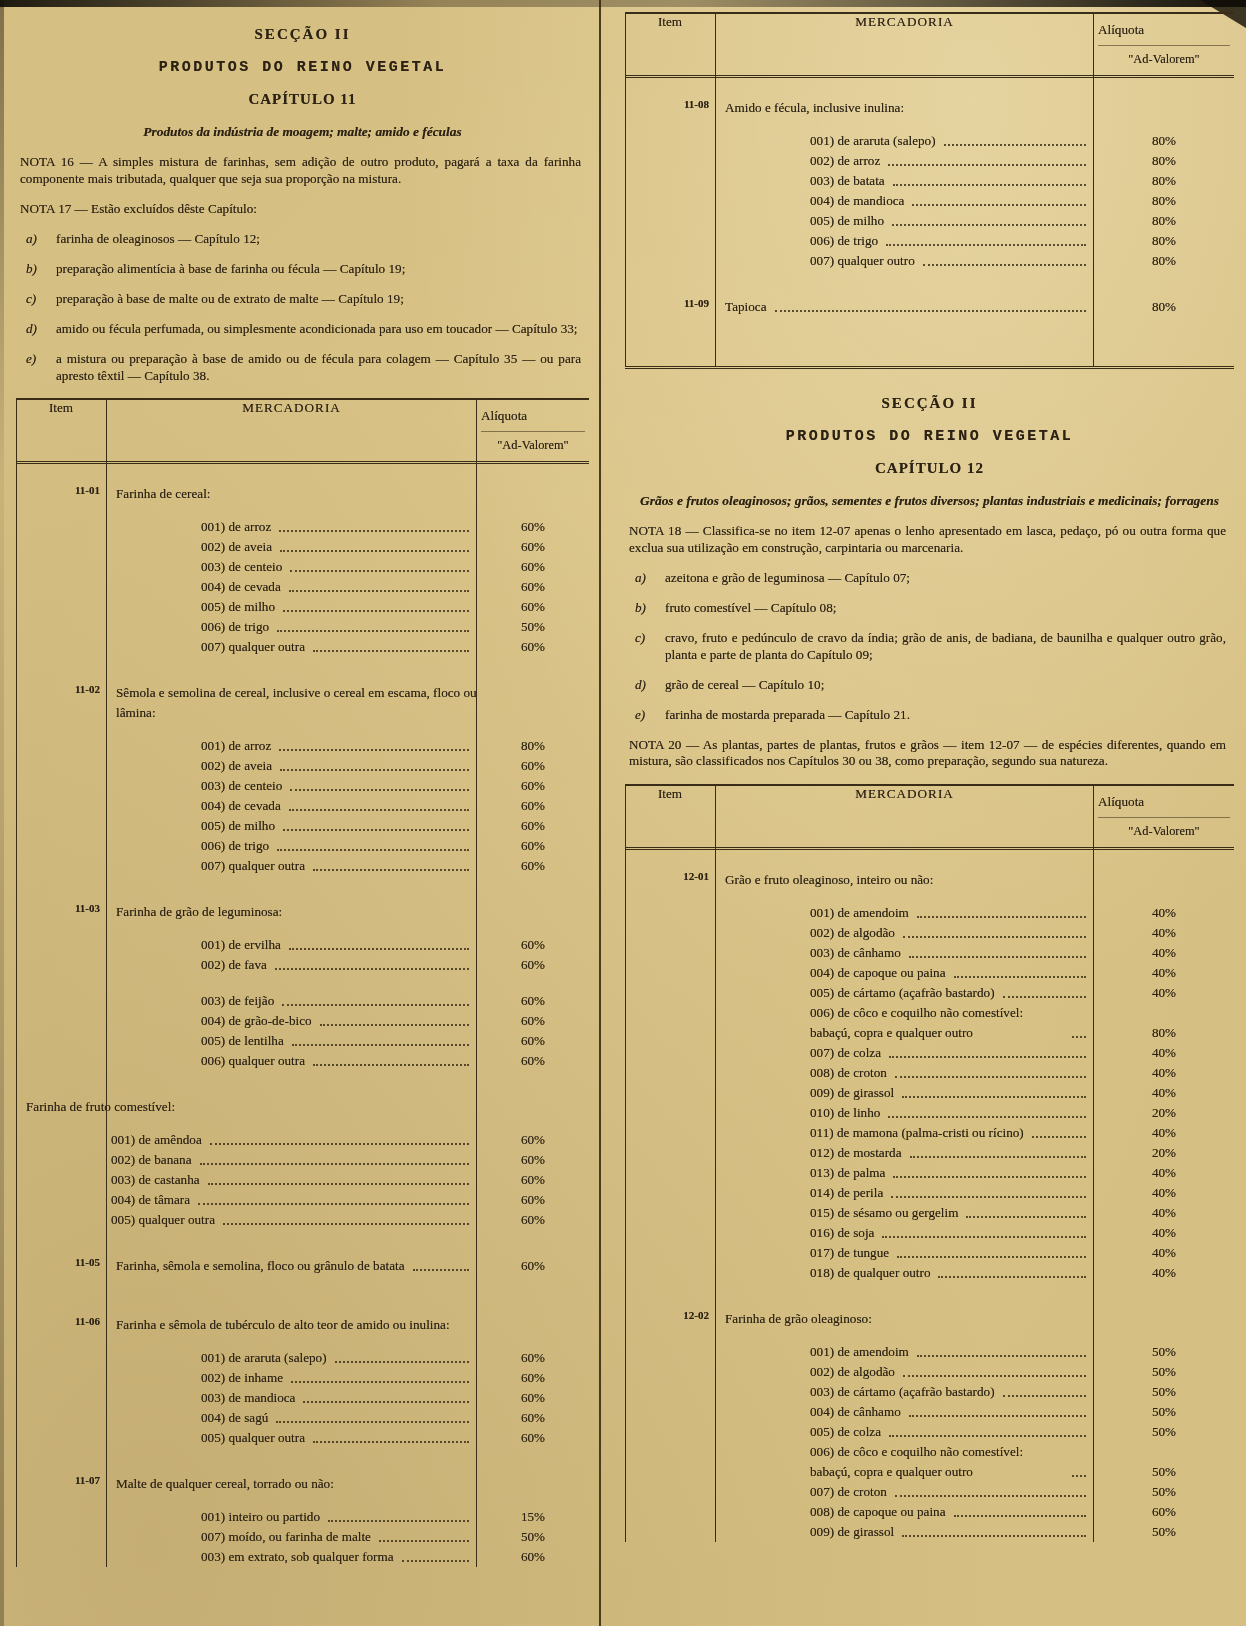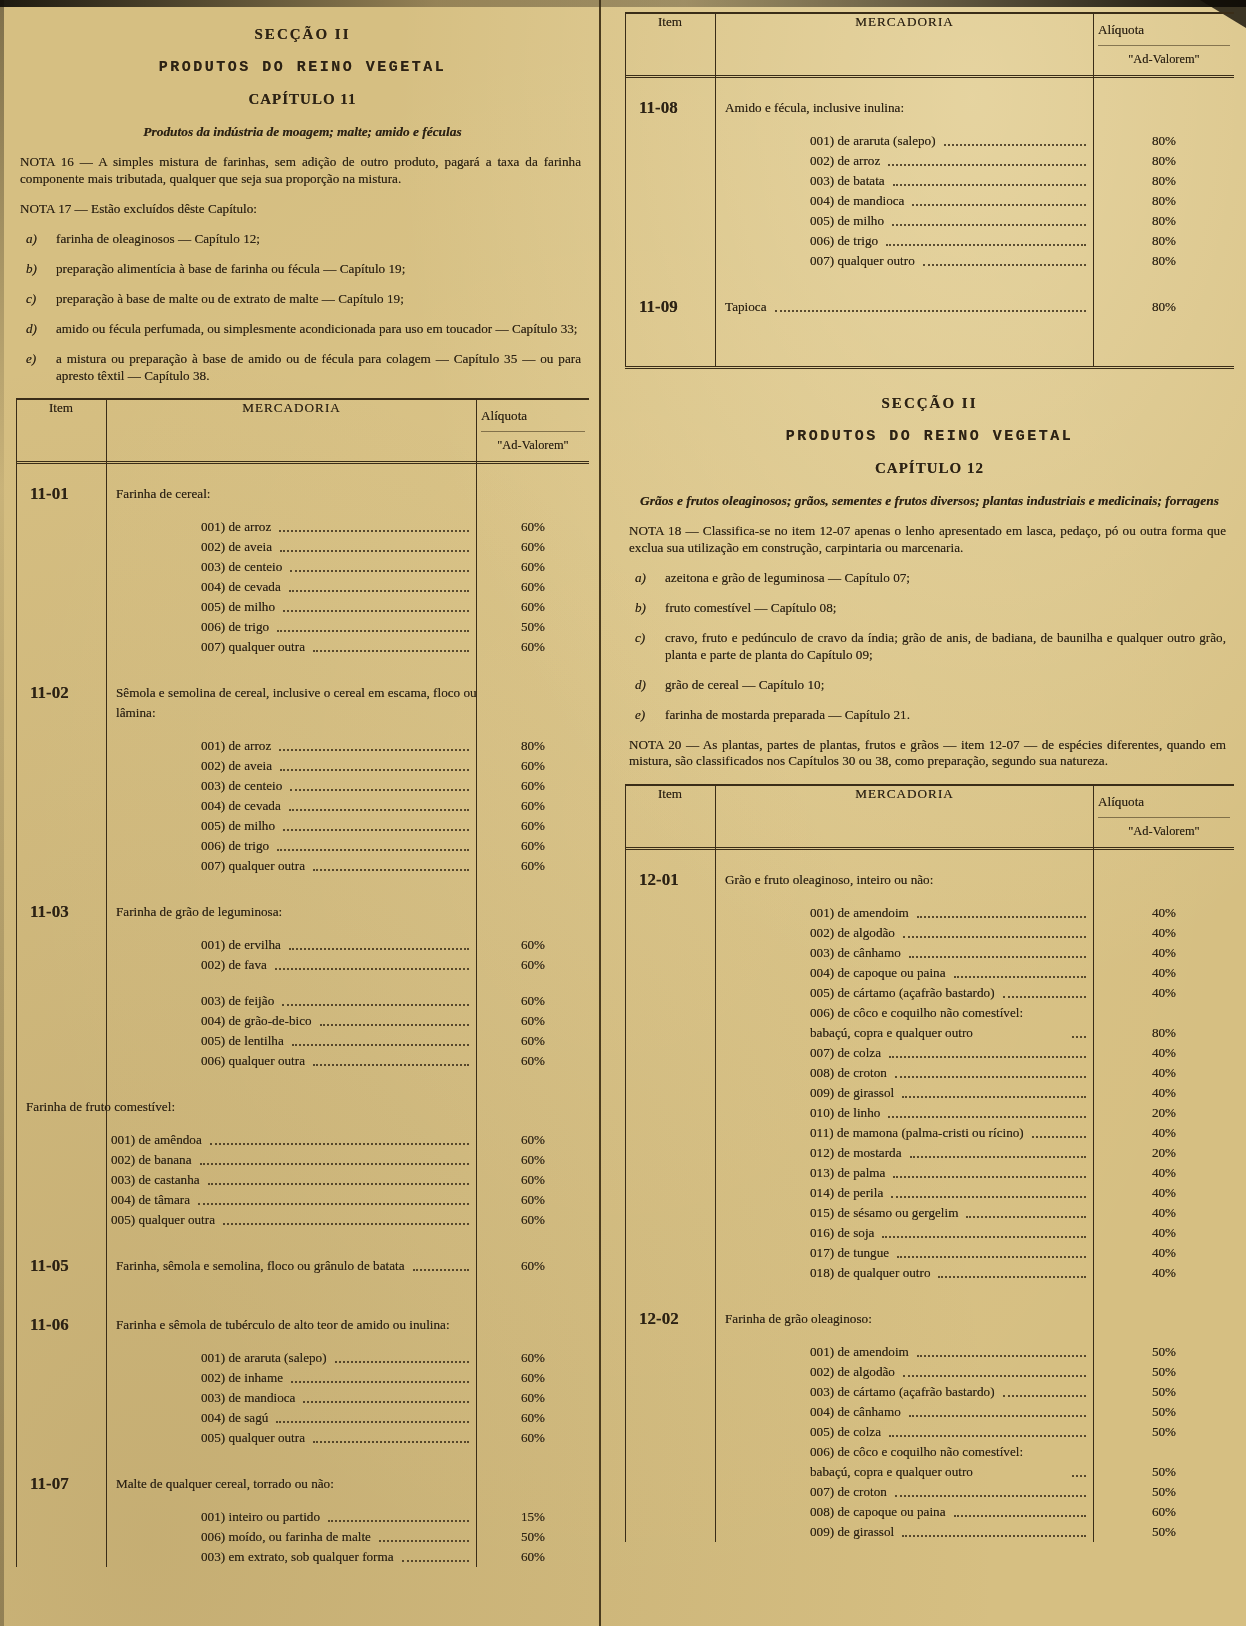--- a/index.html
+++ b/index.html
@@ -65,21 +65,21 @@
   .th-rate{flex:0 0 auto;flex-direction:column;justify-content:center;padding:6px 4px;}
   .col-left .th-rate{width:112px;}
   .col-right .th-rate{width:140px;}
   .th-rate-sub{display:block;width:100%;text-align:center;margin-top:7px;padding-top:6px;
     border-top:1px solid rgba(58,45,24,.55);font-size:12.4px;}
 
   .tbody{padding-top:20px;}
   .ttable.closed{border-bottom:3px double var(--rule);padding-bottom:10px;margin-bottom:26px;}
 
   .entry{display:flex;margin:0 0 26px;}
-  .c-item{width:90px;flex:0 0 auto;padding:0 6px 0 14px;font-weight:bold;font-size:17px;}
+  .c-item{width:90px;flex:0 0 auto;padding:0 6px 0 14px;font-weight:bold;font-size:11px;text-align:right;}
   .c-body{flex:1 1 auto;min-width:0;}
   .line{display:flex;align-items:flex-end;font-size:13.2px;line-height:20px;}
   .title-line .txt{padding-left:10px;}
   .sub .txt{padding-left:48px;}
   .txt{flex:0 1 auto;min-width:0;}
   .leader{flex:1 1 auto;min-width:14px;border-bottom:2px dotted rgba(55,42,22,.8);
     margin:0 8px 5px 8px;}
   .rate{flex:0 0 auto;text-align:center;}
   .col-left .rate{width:112px;}
   .col-right .rate{width:140px;}
@@ -424,21 +424,21 @@
                 </div>
                 <div class="subitems">
 
                     <div class="line sub">
                       <span class="txt">001) inteiro ou partido</span>
                       <span class="leader"></span>
                       <span class="rate">15%</span>
                     </div>
 
                     <div class="line sub">
-                      <span class="txt">006) moído, ou farinha de malte</span>
+                      <span class="txt">007) moído, ou farinha de malte</span>
                       <span class="leader"></span>
                       <span class="rate">50%</span>
                     </div>
 
                     <div class="line sub">
                       <span class="txt">003) em extrato, sob qualquer forma</span>
                       <span class="leader"></span>
                       <span class="rate">60%</span>
                     </div>
                   </div>

